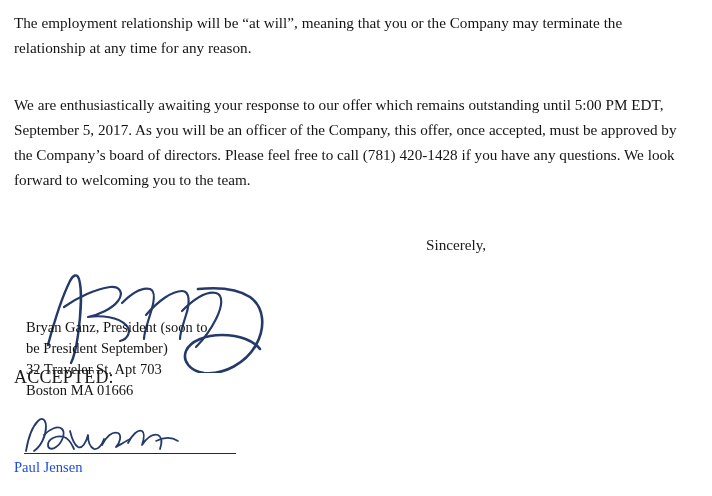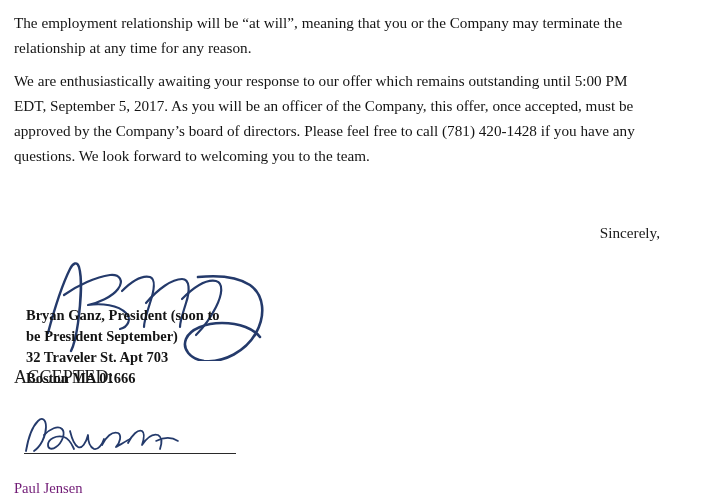--- a/index.html
+++ b/index.html
@@ -13,45 +13,43 @@
     font-family: "Liberation Serif", serif;
     color: #1a1a1a;
     overflow: hidden;
     position: relative;
   }
   .page {
     position: relative;
     width: 712px;
     height: 496px;
     box-sizing: border-box;
-    padding: 10px 52px 0 14px;
+    padding: 10px 18px 0 14px;
   }
   .para {
     font-size: 15.2px;
     line-height: 25px;
     text-align: left;
     margin: 0;
     color: #141414;
   }
   .para + .para {
-    margin-top: 8px;
+    margin-top: 32px;
   }
   .closing-block {
-    margin-top: 52px;
+    margin-top: 40px;
     padding-left: 412px;
-    text-align: right;
   }
   .closing-word {
     font-size: 15.2px;
     line-height: 25px;
   }
   .signature-area {
     position: relative;
     height: 118px;
-    font-weight: bold;
   }
   .sig-svg {
     position: absolute;
     left: 12px;
     top: 6px;
     pointer-events: none;
   }
   .signer-block {
     position: absolute;
     left: 12px;
@@ -82,23 +80,23 @@
   .sig-line {
     position: absolute;
     left: 10px;
     top: 48px;
     width: 212px;
     border-bottom: 1.4px solid #2a2a2a;
   }
   .accept-name {
     position: absolute;
     left: 14px;
-    top: 480px;
+    top: 459px;
     font-size: 14.6px;
-    color: #701a75;
+    color: #1d4ed8;
   }
   .ink { stroke: #243a6b; fill: none; stroke-linecap: round; stroke-linejoin: round; }
 </style>
 </head>
 <body>
 
 <div class="page">
 
   <p class="para">The employment relationship will be “at will”, meaning that you or the Company may terminate the relationship at any time for any reason.</p>
   <p class="para">We are enthusiastically awaiting your response to our offer which remains outstanding until 5:00 PM EDT, September 5, 2017.  As you will be an officer of the Company, this offer, once accepted,  must be approved by the Company’s board of directors. Please feel free to call (781) 420-1428 if you have any questions. We look forward to welcoming you to the team.</p>

